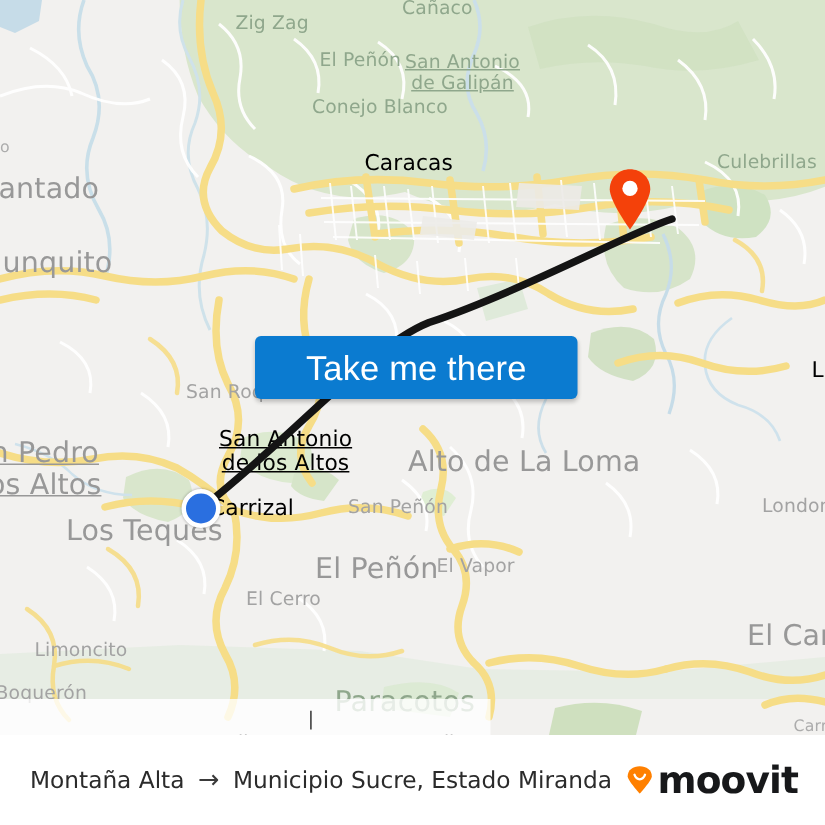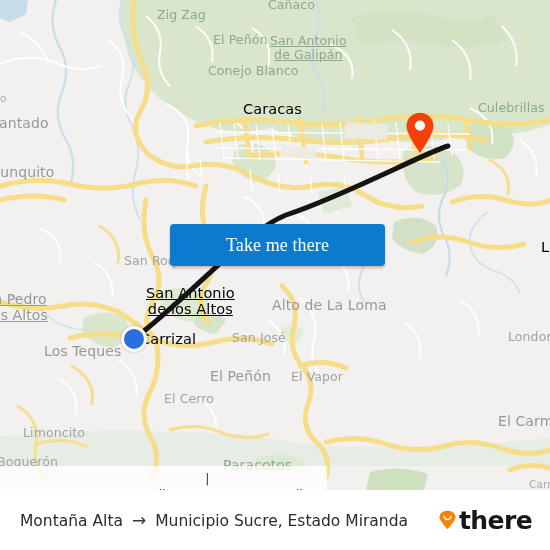--- a/index.html
+++ b/index.html
@@ -23,21 +23,21 @@
   
   .plabel {
     position: absolute;
     color: #9b9b9b;
     white-space: nowrap;
     font-family: "DejaVu Sans", sans-serif;
     line-height: 1.12;
     pointer-events: none;
     letter-spacing: 0.1px;
   }
-  .plabel.sz-xl { font-size: 14px; color: #989898; }
+  .plabel.sz-xl { font-size: 19px; color: #989898; }
   .plabel.sz-lg { font-size: 14.5px; color: #000000; }
   .plabel.sz-md { font-size: 12.5px; color: #a3a3a3; }
   .plabel.sz-sm { font-size: 10.5px; color: #acacac; }
   .plabel.green { color: #8fa78c; }
   .plabel.center { text-align: center; text-decoration: underline; }
 
   
   #routeLayer { position: absolute; left:0; top:0; width:550px; height:490px; }
 
   .pin {
@@ -55,22 +55,22 @@
 
   
   #cta {
     position: absolute;
     left: 170px; top: 224px;
     width: 215px; height: 42px;
     background: #0b7bd0;
     border: none;
     border-radius: 4px;
     color: #ffffff;
-    font-size: 18px;
-    font-family: Liberation Serif, serif;
+    font-size: 23px;
+    font-family: Liberation Sans, sans-serif;
     letter-spacing: 0.1px;
     cursor: pointer;
     box-shadow: 0 2px 3px rgba(0,0,0,0.22);
   }
 
   
   #attrib {
     position: absolute;
     left: 0; top: 466px;
     height: 24px;
@@ -276,21 +276,21 @@
           <div>de los Altos</div>
         </div>
         <div class="plabel sz-xl" style="left: 272px; top: 298px;">Alto de La Loma</div>
         <div class="plabel sz-xl center" style="left: -8px; top: 292px;">
           <div>n Pedro</div>
           <div>os Altos</div>
         </div>
         <div class="plabel sz-lg" style="left: 541px; top: 239px;">L</div>
         <div class="plabel sz-md" style="left: 508px; top: 330px;">London</div>
         <div class="plabel sz-lg" style="left: 140px; top: 331px;">Carrizal</div>
-        <div class="plabel sz-md" style="left: 232px; top: 331px;">San José</div>
+        <div class="plabel sz-md" style="left: 232px; top: 331px;">San Peñón</div>
         <div class="plabel sz-xl" style="left: 44px; top: 344px;">Los Teques</div>
         <div class="plabel sz-xl" style="left: 210px; top: 369px;">El Peñón</div>
         <div class="plabel sz-md" style="left: 291px; top: 370px;">El Vapor</div>
         <div class="plabel sz-md" style="left: 164px; top: 392px;">El Cerro</div>
         <div class="plabel sz-xl" style="left: 498px; top: 414px;">El Carm</div>
         <div class="plabel sz-md" style="left: 23px; top: 426px;">Limoncito</div>
         <div class="plabel sz-md" style="left: -3px; top: 455px;">Boquerón</div>
         <div class="plabel sz-xl green" style="left: 180px; top: 458px; margin-left: 43px;">Paracotos</div>
         <div class="plabel sz-sm" style="left: 529px; top: 479px;">Carre</div>
       </div>
@@ -327,16 +327,16 @@
       <span>Municipio Sucre, Estado Miranda</span>
     </div>
     <div id="brand">
       <span class="mark">
         <svg viewBox="0 0 24 26" width="19" height="19">
           <path id="brandMark" d="M12,25.5 C12,25.5 23,13.5 23,9.6 C23,4 18.1,0.5 12,0.5
                    C5.9,0.5 1,4 1,9.6 C1,13.5 12,25.5 12,25.5 Z" fill="#ff8000"></path>
           <path d="M7.2,8.2 C7.2,8.2 8.6,12.4 12,12.4 C15.4,12.4 16.8,8.2 16.8,8.2" stroke="#ffffff" stroke-width="2.1" fill="none" stroke-linecap="round"></path>
         </svg>
       </span>
-      <span class="wordmark">there</span>
+      <span class="wordmark">moovit</span>
     </div>
   </div>
 </div>
 
 </body></html>

